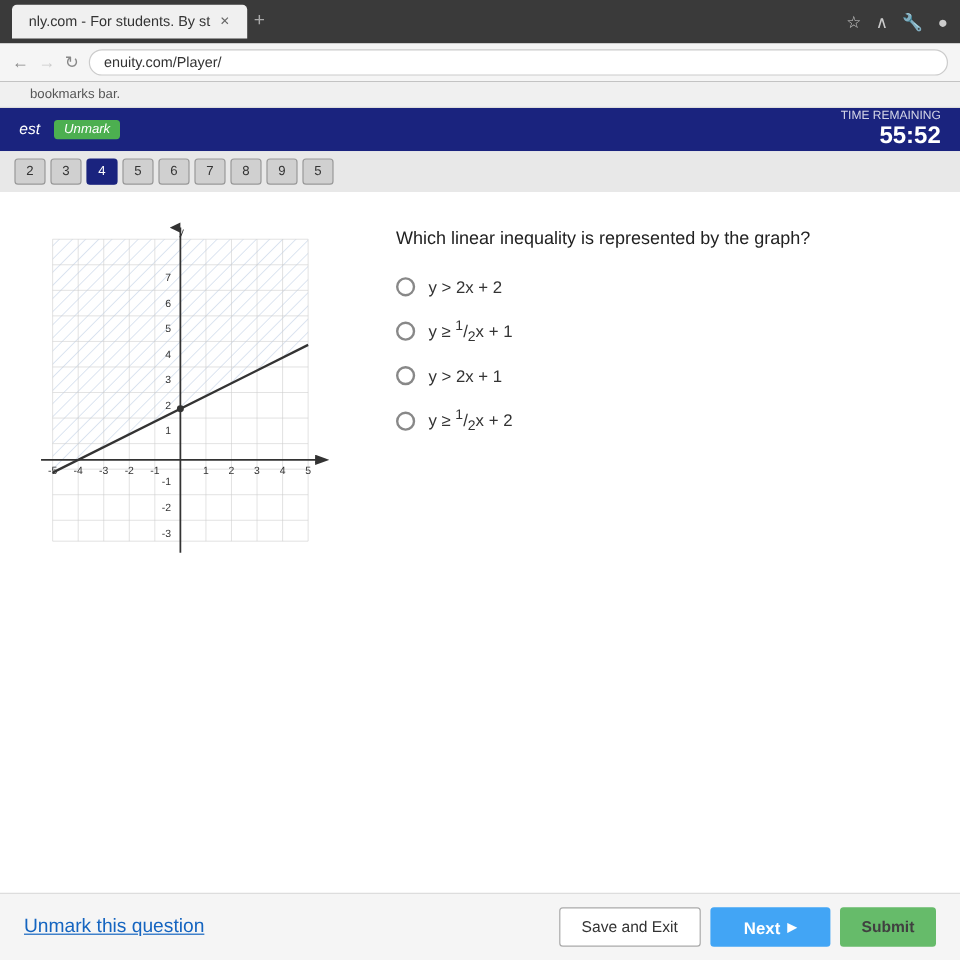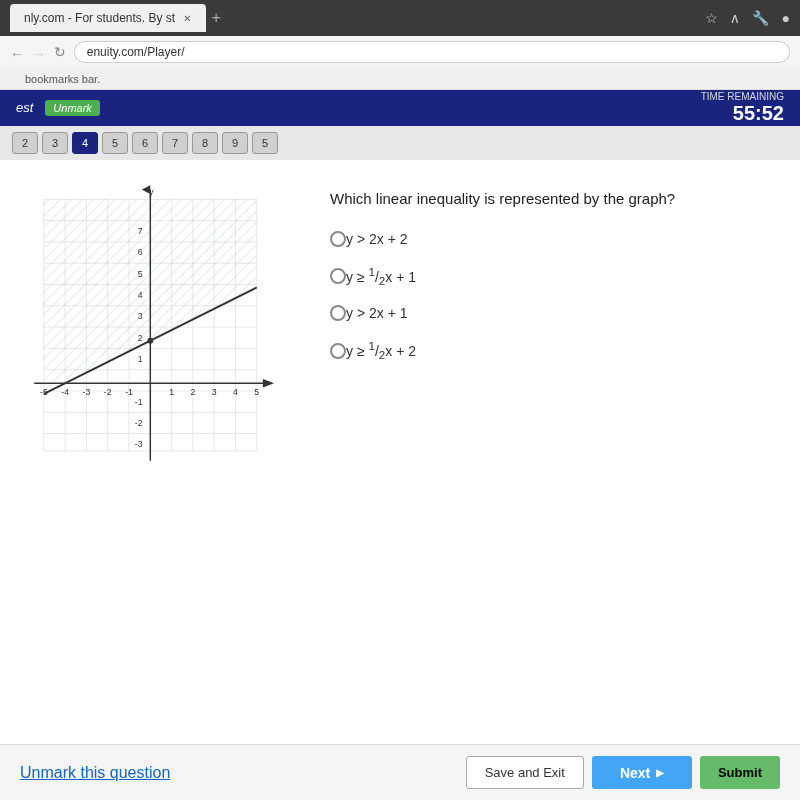--- a/index.html
+++ b/index.html
@@ -183,21 +183,21 @@
     }
     .question-text {
       font-size: 15px;
       color: #222;
       margin-bottom: 24px;
       font-weight: 500;
     }
     .answer-option {
       display: flex;
       align-items: center;
-      gap: 0;
+      gap: 11px;
       margin-bottom: 18px;
       cursor: pointer;
     }
     .radio-circle {
       width: 16px;
       height: 16px;
       border-radius: 50%;
       border: 2px solid #888;
       background: white;
       flex-shrink: 0;
@@ -252,21 +252,21 @@
       align-items: center;
       gap: 6px;
     }
     .btn-next::after {
       content: '▶';
       font-size: 10px;
     }
     .btn-submit {
       background: #66bb6a;
       border: none;
-      color: #000000;
+      color: #404040;
       padding: 8px 18px;
       font-size: 13px;
       font-weight: bold;
       border-radius: 3px;
       cursor: pointer;
     }
   </style>
 </head>
 <body>
 

